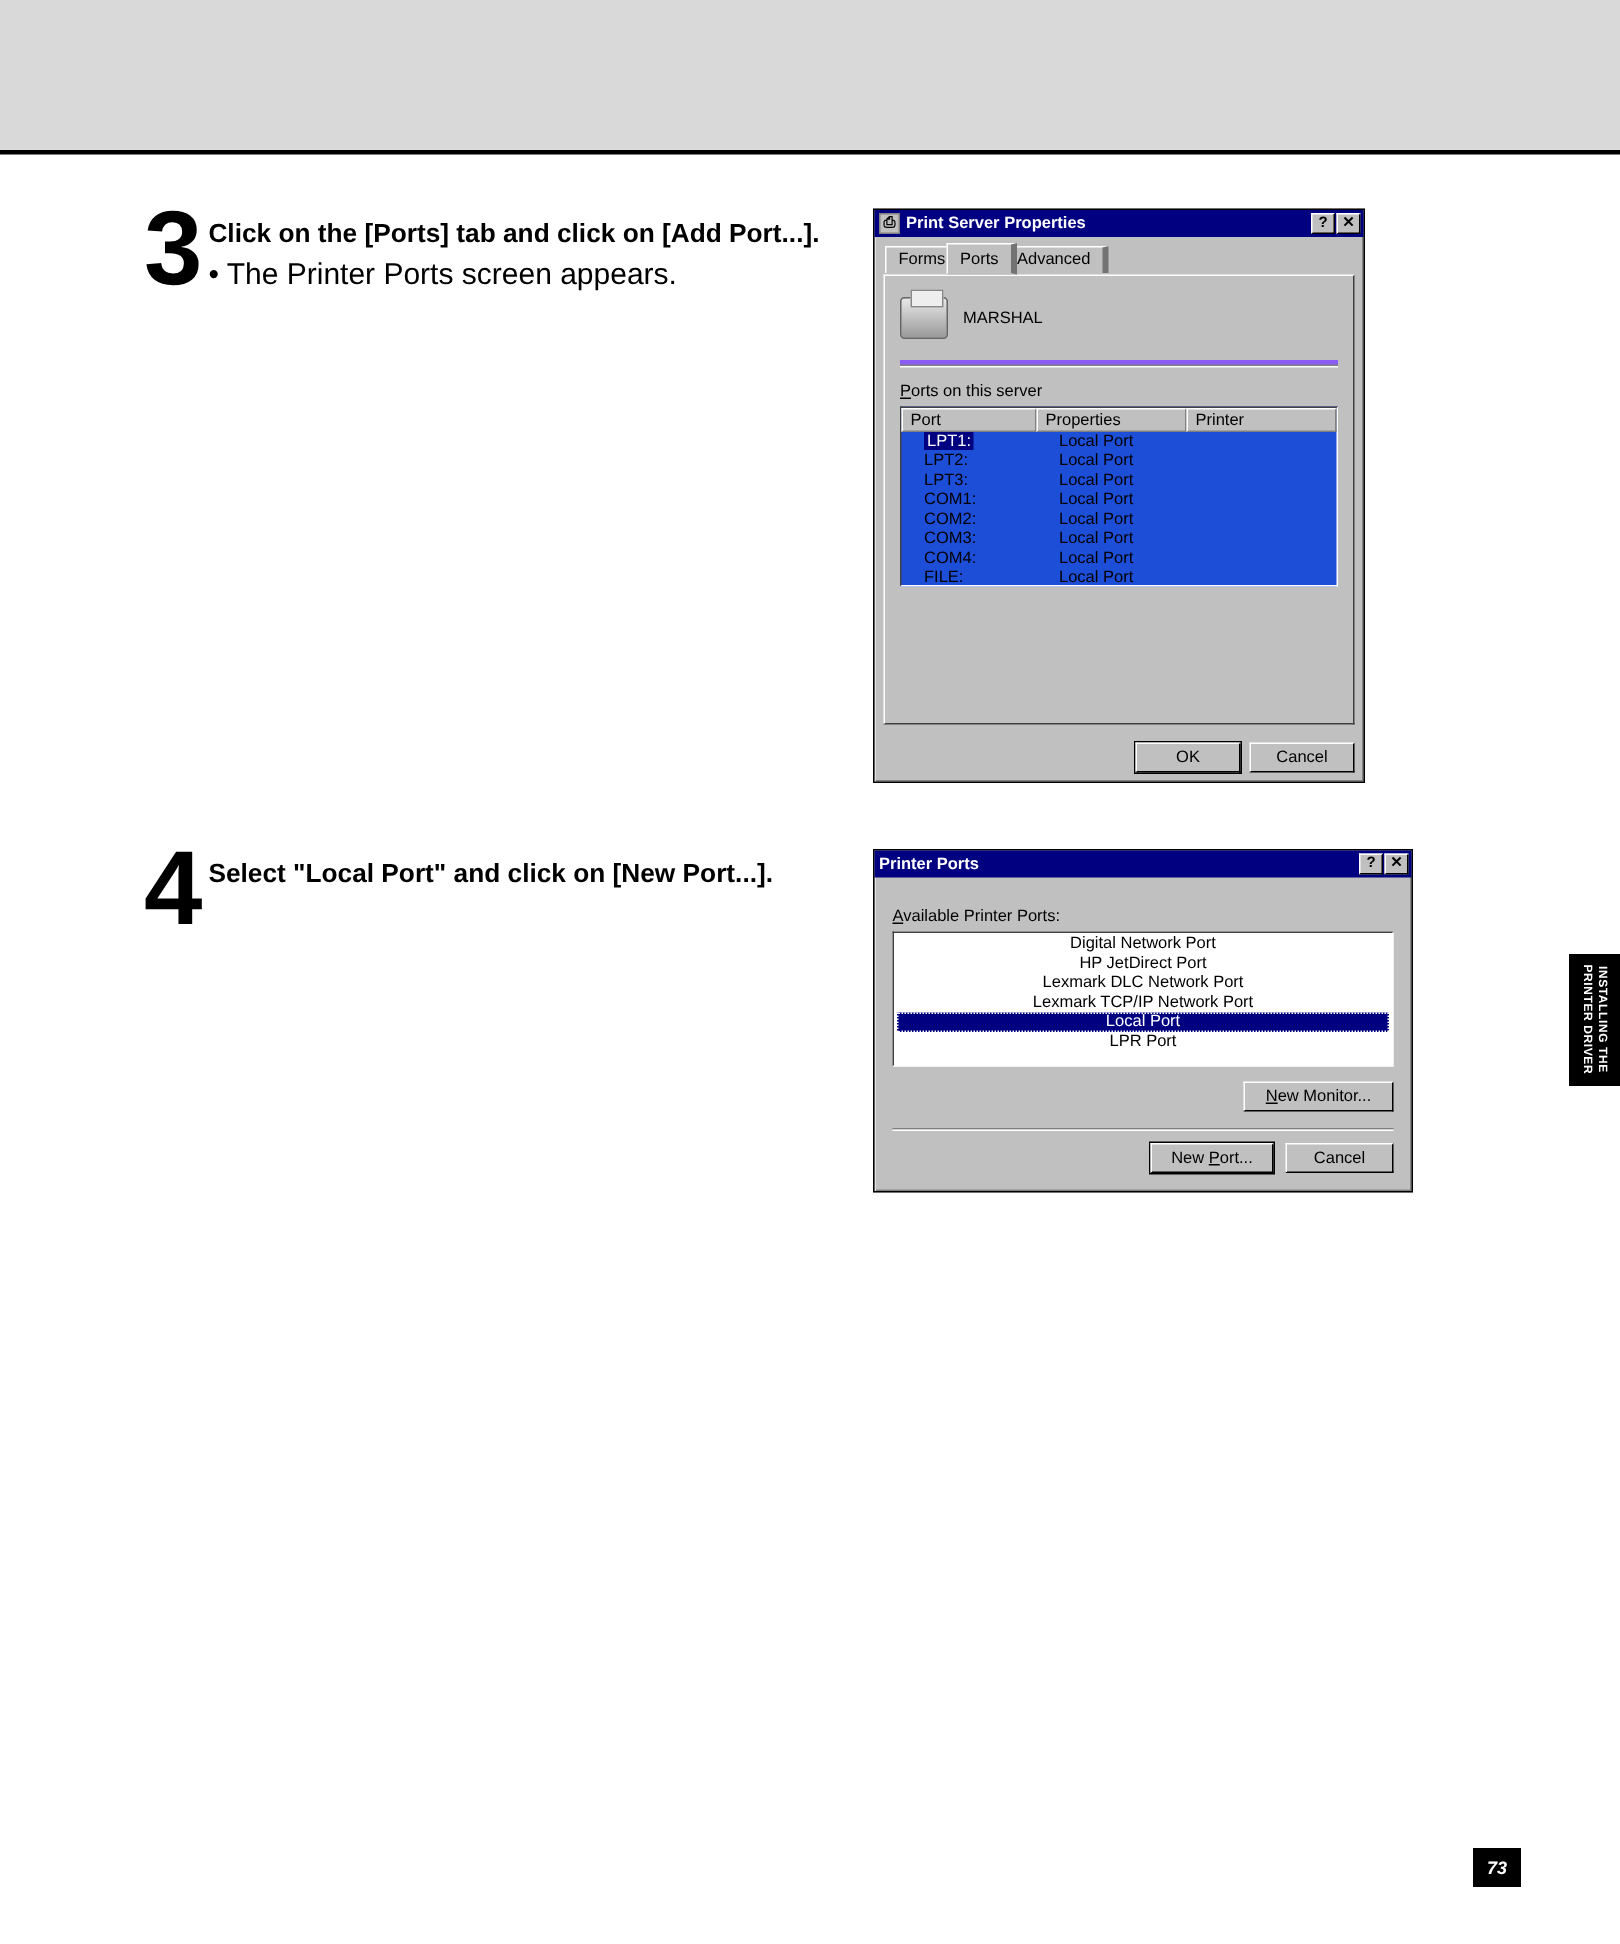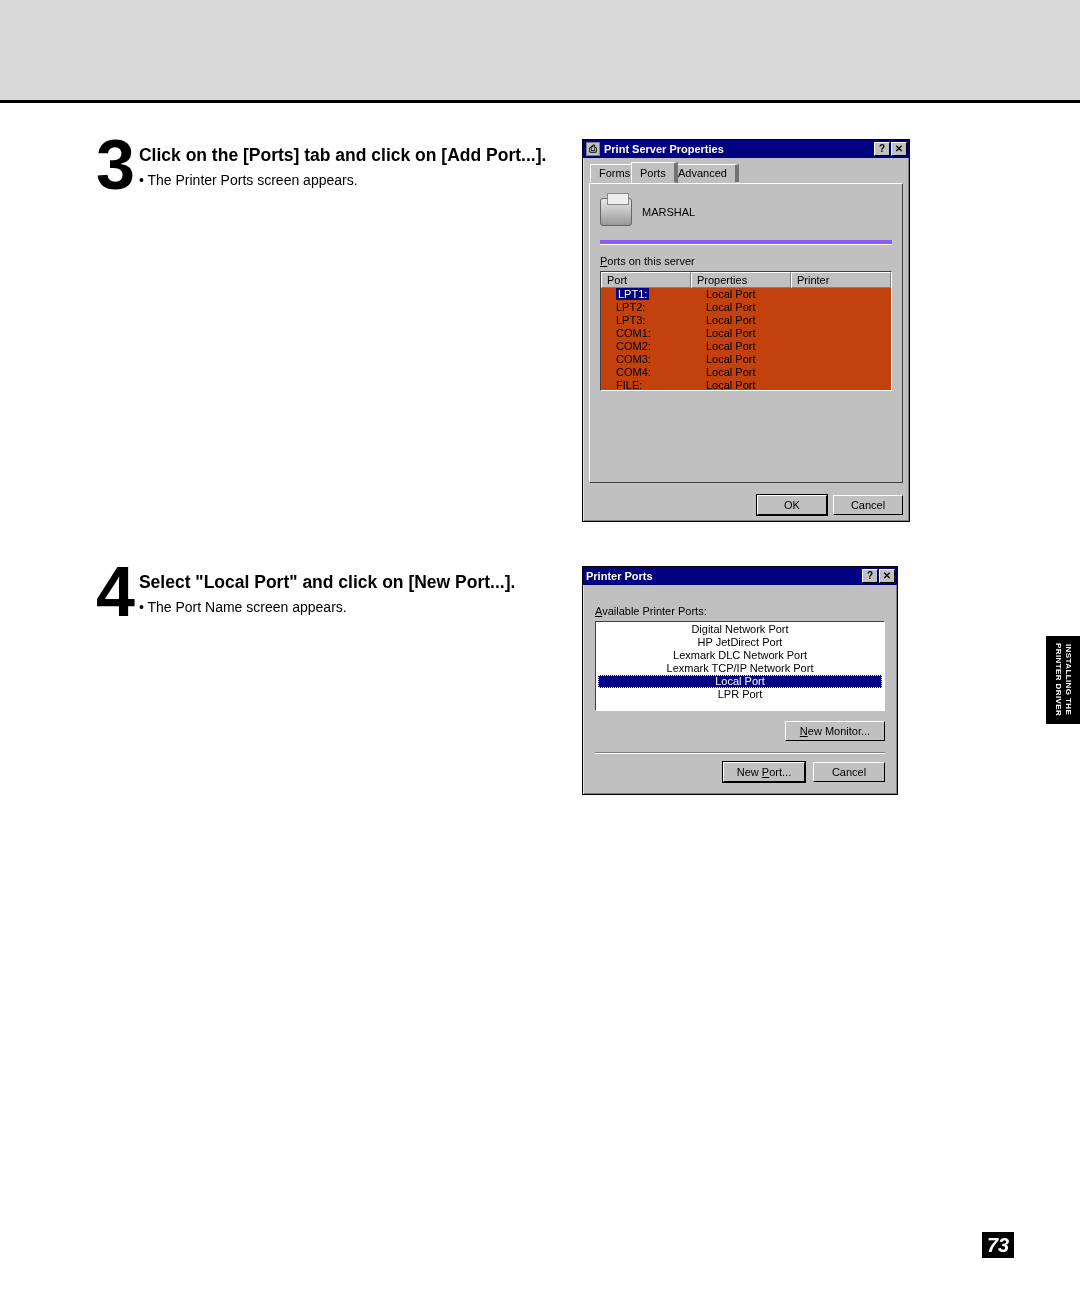--- a/index.html
+++ b/index.html
@@ -39,21 +39,21 @@
     letter-spacing: -2px;
   }
   .step-body { padding-top: 4px; flex: 1; }
   .step-title {
     font-weight: 700;
     font-size: 17.5px;
     line-height: 1.45;
     text-align: justify;
   }
   .step-bullet {
-    font-size: 14px;
+    font-size: 20px;
     margin-top: 4px;
   }
 
   
   .win-dialog {
     font-family: Tahoma, "MS Sans Serif", Arial, sans-serif;
     font-size: 11px;
     background: #c0c0c0;
     border: 1px solid #000;
     box-shadow: inset 1px 1px 0 #dfdfdf, inset -1px -1px 0 #808080;
@@ -136,21 +136,21 @@
   }
   .printer-icon::before {
     content:""; position:absolute; left:6px; top:-6px; width:20px; height:10px;
     background: #eee; border:1px solid #888;
   }
   .hr { height:1px; background:#fff; box-shadow: 0 -1px 0 #808080; }
   .lbl { margin: 10px 0 4px; }
   .lbl u { text-decoration: underline; }
 
   .list-sunken {
-    background: #c2410c;
+    background: #1d4ed8;
     border-top: 1px solid #404040;
     border-left: 1px solid #404040;
     border-right: 1px solid #fff;
     border-bottom: 1px solid #fff;
     height: 120px;
     font-size: 11px;
     display: flex;
     flex-direction: column;
   }
   .list-header {
@@ -190,21 +190,21 @@
   .dlg-footer {
     display: flex; justify-content: flex-end; gap: 6px;
     padding: 6px;
   }
   .win-btn.sm { width: 70px; }
   .win-btn.default {
     box-shadow: 0 0 0 1px #000;
   }
 
   
-  .ports-dialog { width: 316px; }
+  .ports-dialog { width: 360px; }
   .ports-body { padding: 10px 12px 12px; }
   .ports-list {
     background: #fff;
     border-top: 1px solid #404040;
     border-left: 1px solid #404040;
     border-right: 1px solid #fff;
     border-bottom: 1px solid #fff;
     height: 90px;
     font-size: 11px;
     padding: 1px 2px;
@@ -247,21 +247,21 @@
     position: absolute;
     right: 66px;
     bottom: 38px;
     background: #000;
     color: #fff;
     width: 32px;
     height: 26px;
     display: flex;
     align-items: center;
     justify-content: center;
-    font-size: 20px;
+    font-size: 12px;
     font-weight: 700;
     font-style: italic;
   }
 </style>
 </head>
 <body>
 
 <div class="top-gray"></div>
 <div class="top-rule"></div>
 
@@ -351,21 +351,20 @@
         <div class="win-btn sm">Cancel</div>
       </div>
     </div>
   </div>
 
   <div class="step">
     <div class="step-left">
       <div class="step-num">4</div>
       <div class="step-body">
         <div class="step-title">Select "Local Port" and click on [New Port...].</div>
-        <div class="step-bullet">• The Port Name screen appears.</div>
       </div>
     </div>
 
     <div class="win-dialog ports-dialog">
       <div class="titlebar">
         <span>Printer Ports</span>
         <div class="t-btns">
           <div class="t-btn">?</div>
           <div class="t-btn">✕</div>
         </div>

